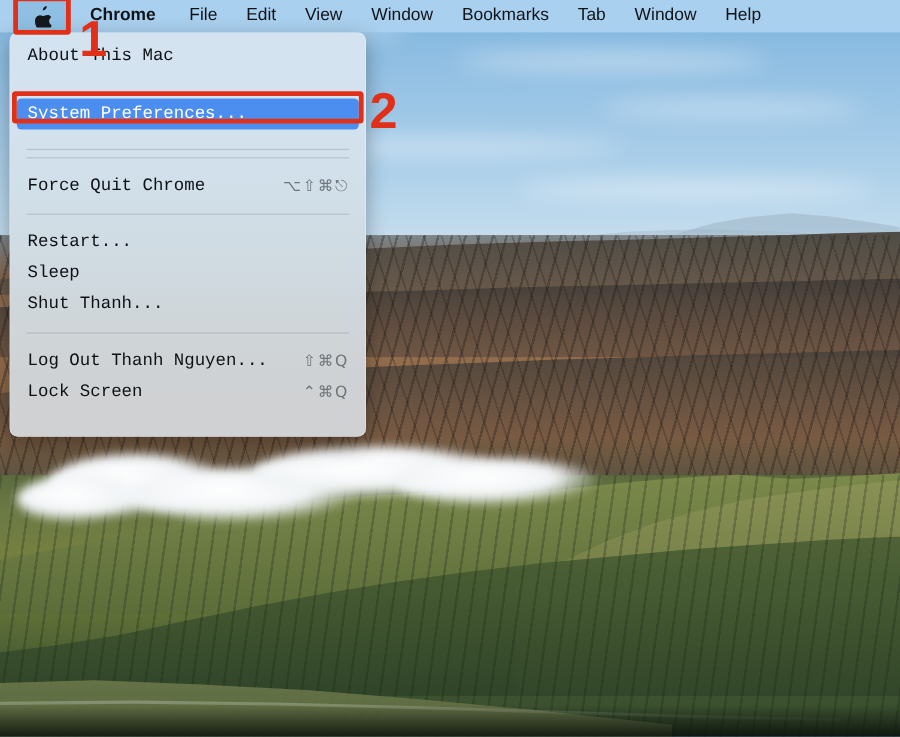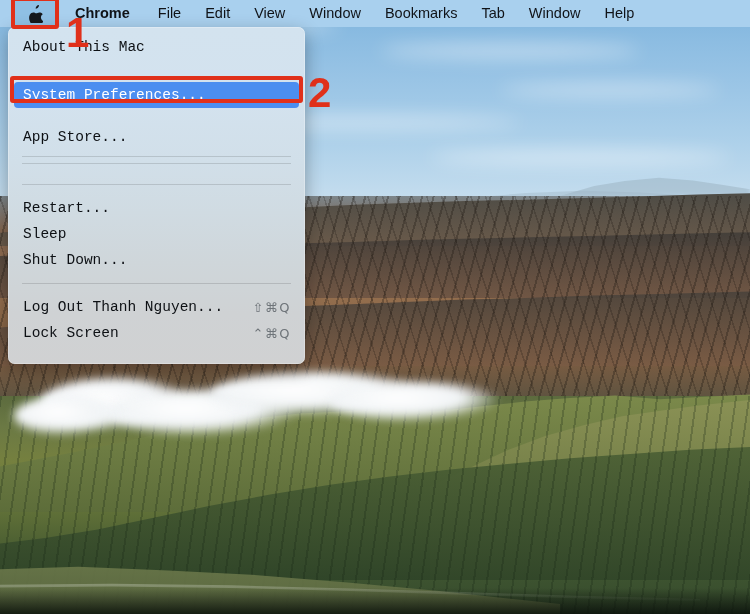--- a/index.html
+++ b/index.html
@@ -266,43 +266,44 @@
   <div class="menu-row">
     <span class="label">About This Mac</span>
   </div>
 
   <div class="spacer-6"></div>
 
   <div class="menu-row selected">
     <span class="label">System Preferences...</span>
   </div>
 
-  <div class="menu-row">
-    <span class="label">App Store...</span>
-  </div>
 
   <div class="menu-sep"></div>
 
 
   <div class="menu-sep"></div>
   <div class="spacer-4"></div>
 
+  <div class="menu-row">
+    <span class="label">Force Quit Chrome</span>
+    <span class="shortcut">⌥⇧⌘⎋</span>
+  </div>
 
   <div class="spacer-4"></div>
   <div class="menu-sep"></div>
   <div class="spacer-4"></div>
 
   <div class="menu-row">
     <span class="label">Restart...</span>
   </div>
   <div class="menu-row">
     <span class="label">Sleep</span>
   </div>
   <div class="menu-row">
-    <span class="label">Shut Down...</span>
+    <span class="label">Shut Thanh...</span>
   </div>
 
   <div class="spacer-4"></div>
   <div class="menu-sep"></div>
   <div class="spacer-4"></div>
 
   <div class="menu-row">
     <span class="label">Log Out Thanh Nguyen...</span>
     <span class="shortcut">⇧⌘Q</span>
   </div>

